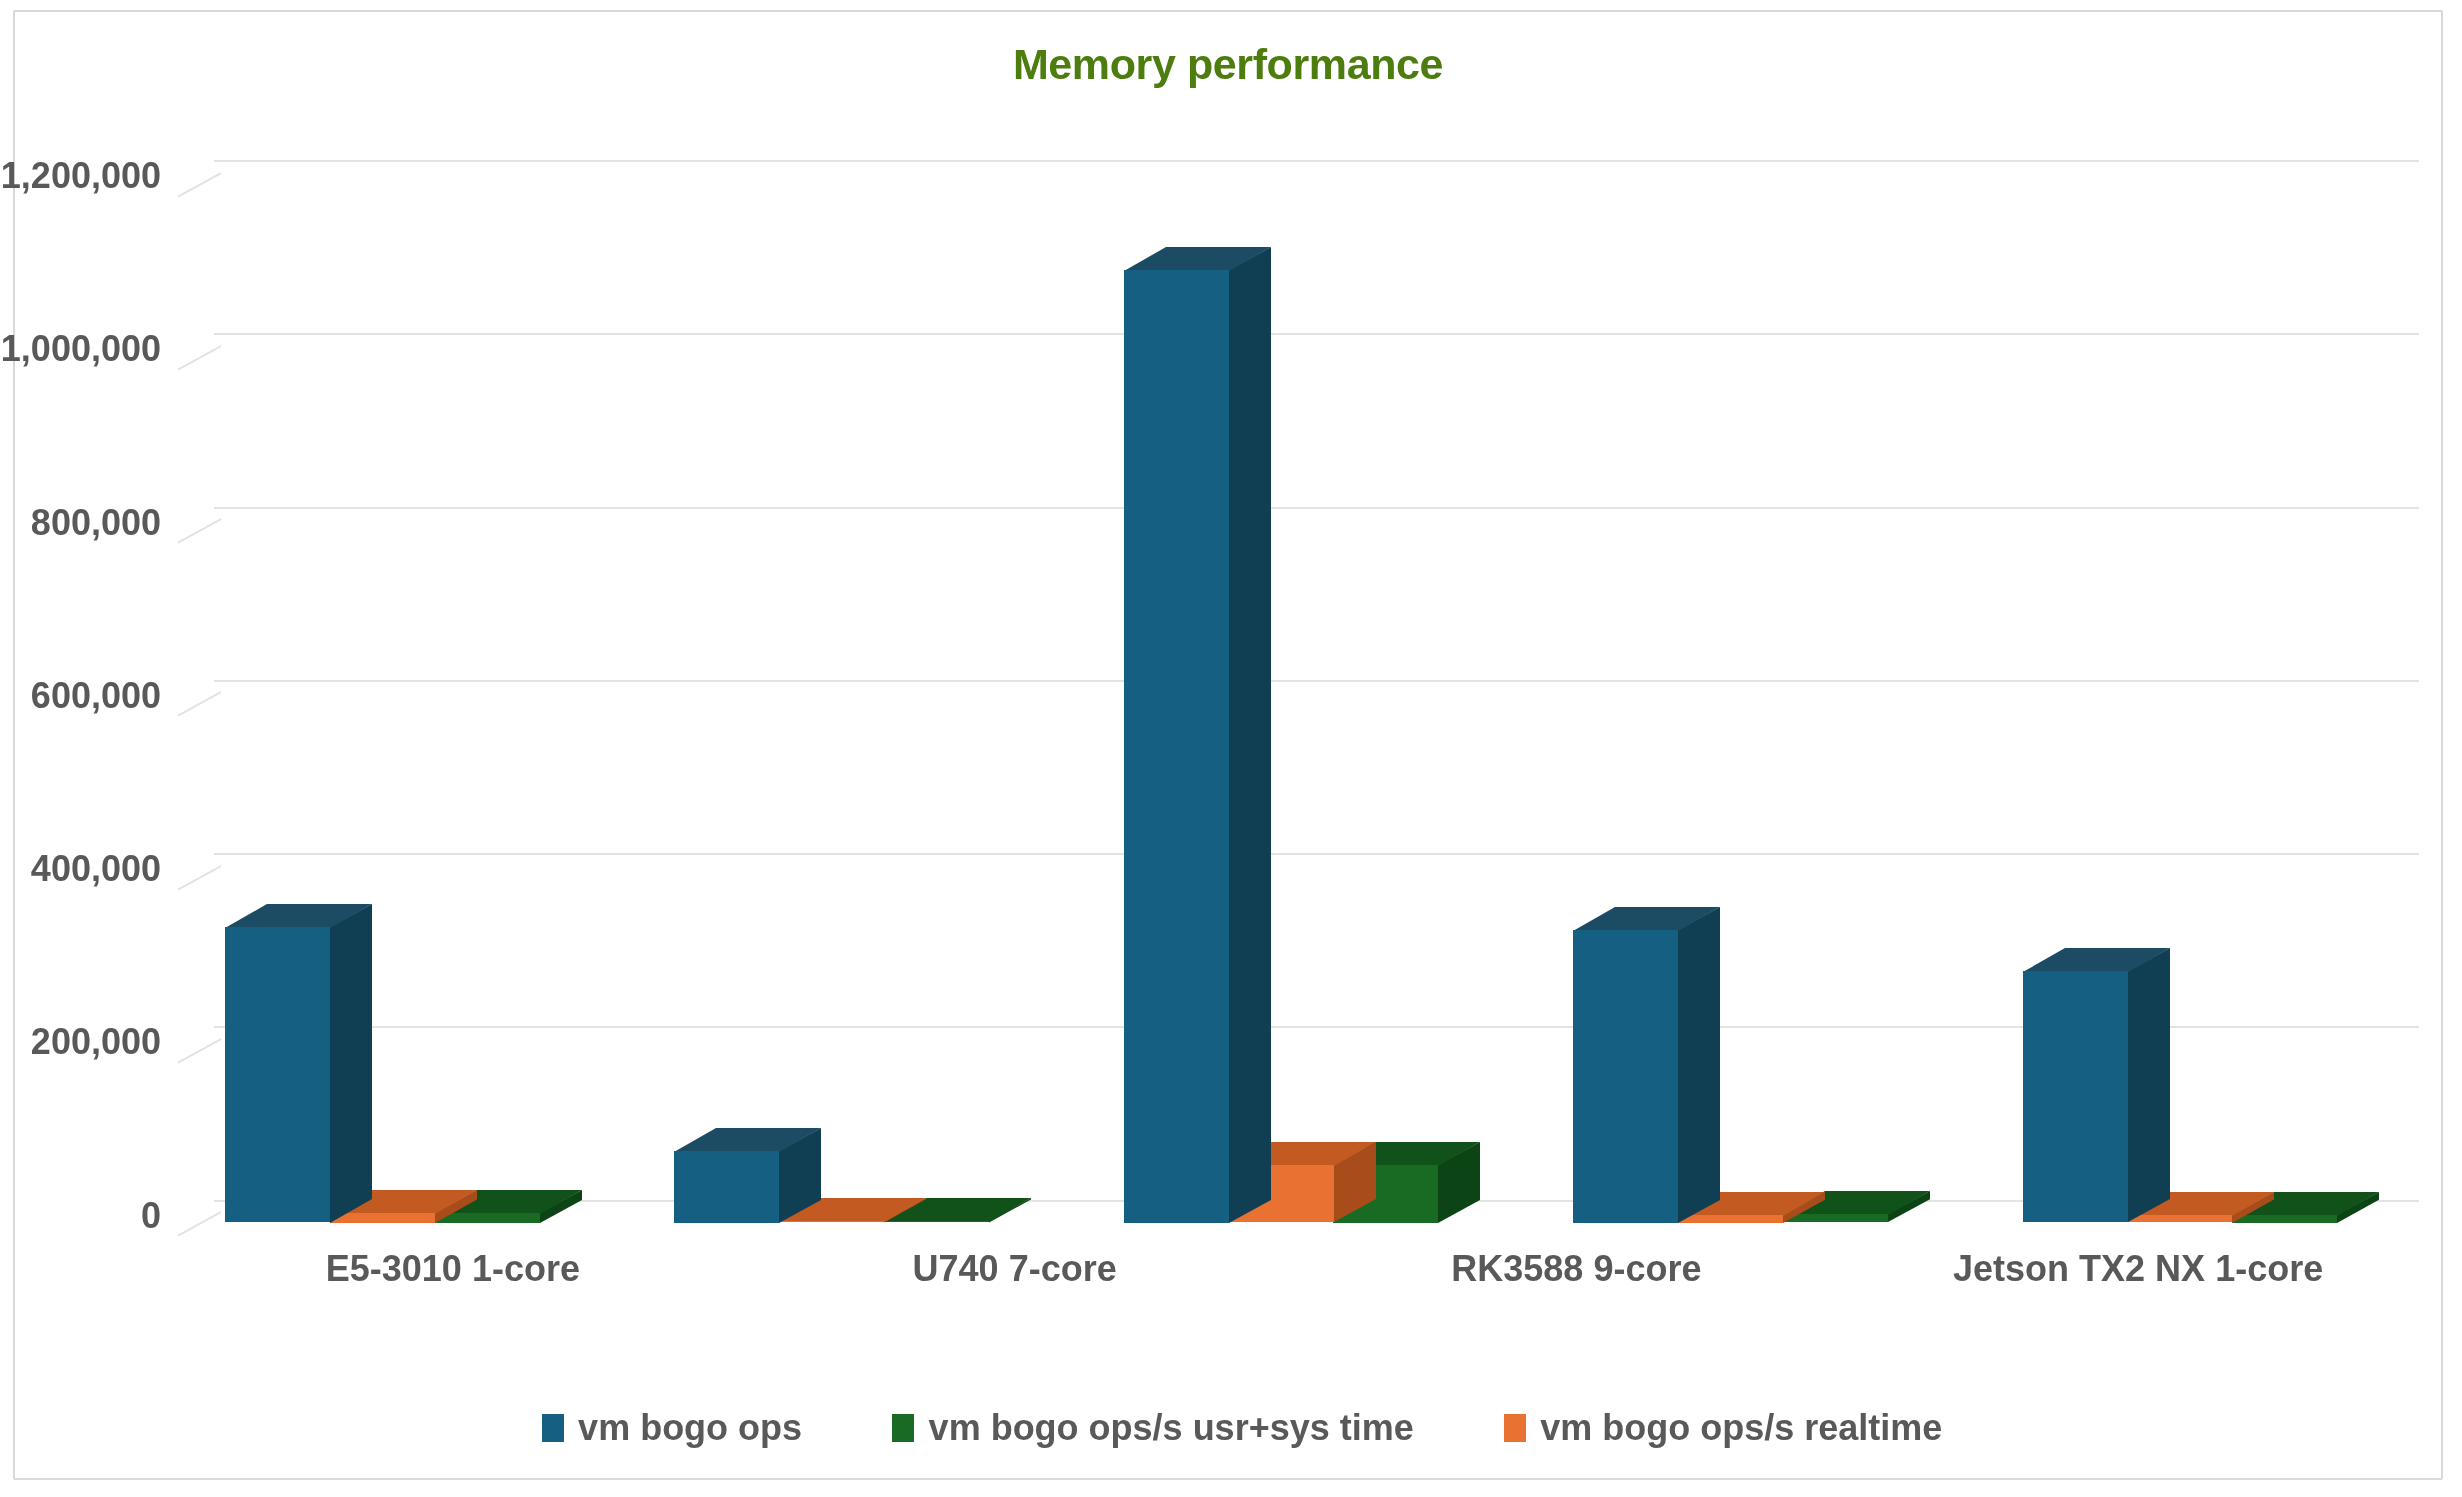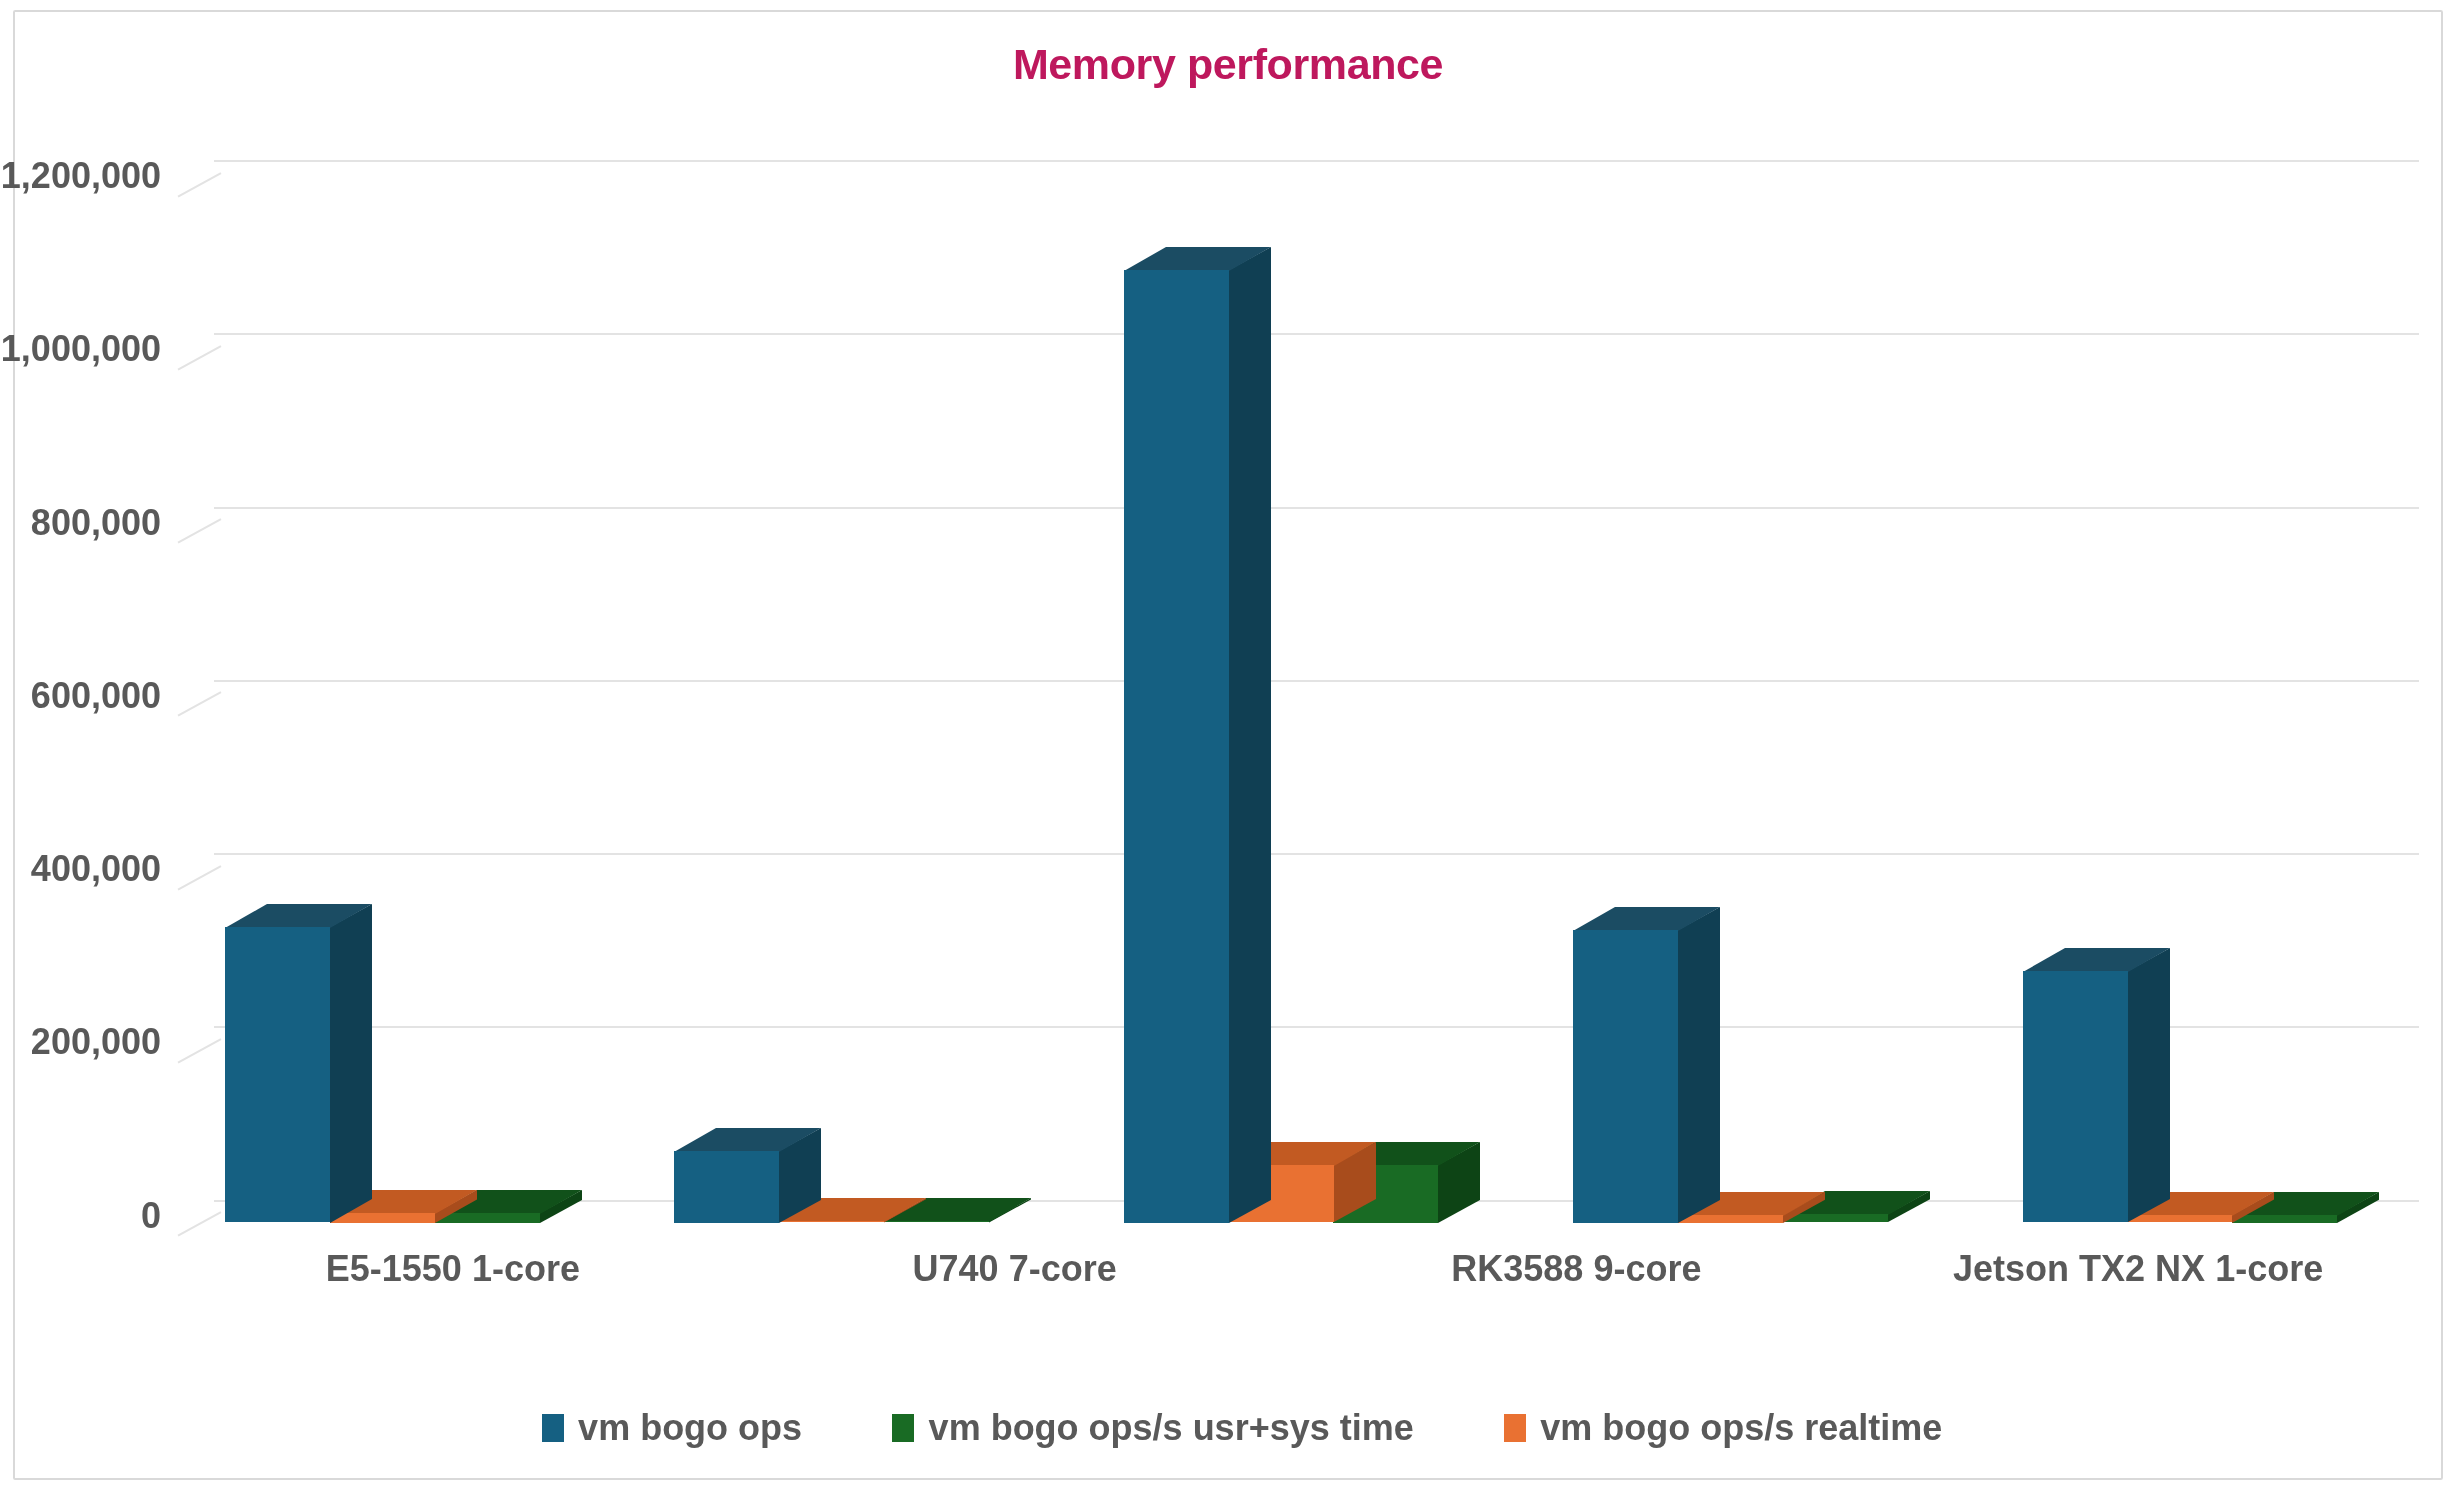--- a/index.html
+++ b/index.html
@@ -13,21 +13,21 @@
     position:absolute;left:13px;top:10px;
     width:2430px;height:1470px;
     border:2.2px solid #D9D9D9;
     border-radius:2.2px;
     background:#ffffff;
     box-sizing:border-box;
   }
   #chart-title{
     position:absolute;left:0;top:27.5px;width:100%;
     text-align:center;
-    font-size:43px;font-weight:bold;color:#be185d;
+    font-size:43px;font-weight:bold;color:#4d7c0f;
     letter-spacing:-0.4px;
   }
   
   #plot{
     position:absolute;
     left:157px;top:130px;
     width:2247px;height:1087px;
   }
   
   .gridline{
@@ -190,21 +190,21 @@
         <div style="position: absolute; left: 0px; top: 23px; width: 105px; height: 7.4px; background: rgb(233, 113, 50);"></div>
       </div>
       <div class="bar" title="vm bogo ops — Quad Cortex A72 1-core: 290,000" style="left: 1851px; top: 806px; width: 147px; height: 274px; z-index: 101;">
         <div style="position: absolute; left: 105px; top: 0px; width: 42px; height: 274px; background: rgb(16, 63, 83); clip-path: polygon(0px 23px, 100% 0px, 100% 251px, 0px 274px);"></div>
         <div style="position: absolute; left: 0px; top: 0px; width: 147px; height: 24px; background: rgb(27, 76, 99); clip-path: polygon(0px 100%, 42px 0px, 100% 0px, 105px 100%);"></div>
         <div style="position: absolute; left: 0px; top: 23px; width: 105px; height: 251px; background: rgb(21, 96, 130);"></div>
       </div>
     </div>
 
   <div id="xlabels">
-      <div class="xlabel">E5-1550 1-core</div>
+      <div class="xlabel">E5-3010 1-core</div>
       <div class="xlabel">U740 7-core</div>
       <div class="xlabel">RK3588 9-core</div>
       <div class="xlabel">Jetson TX2 NX 1-core</div>
     </div>
 
   <div id="legend">
       <div class="legend-item">
         <span class="legend-swatch" style="background: rgb(21, 96, 130);"></span>
         <span class="legend-label">vm bogo ops</span>
       </div>

